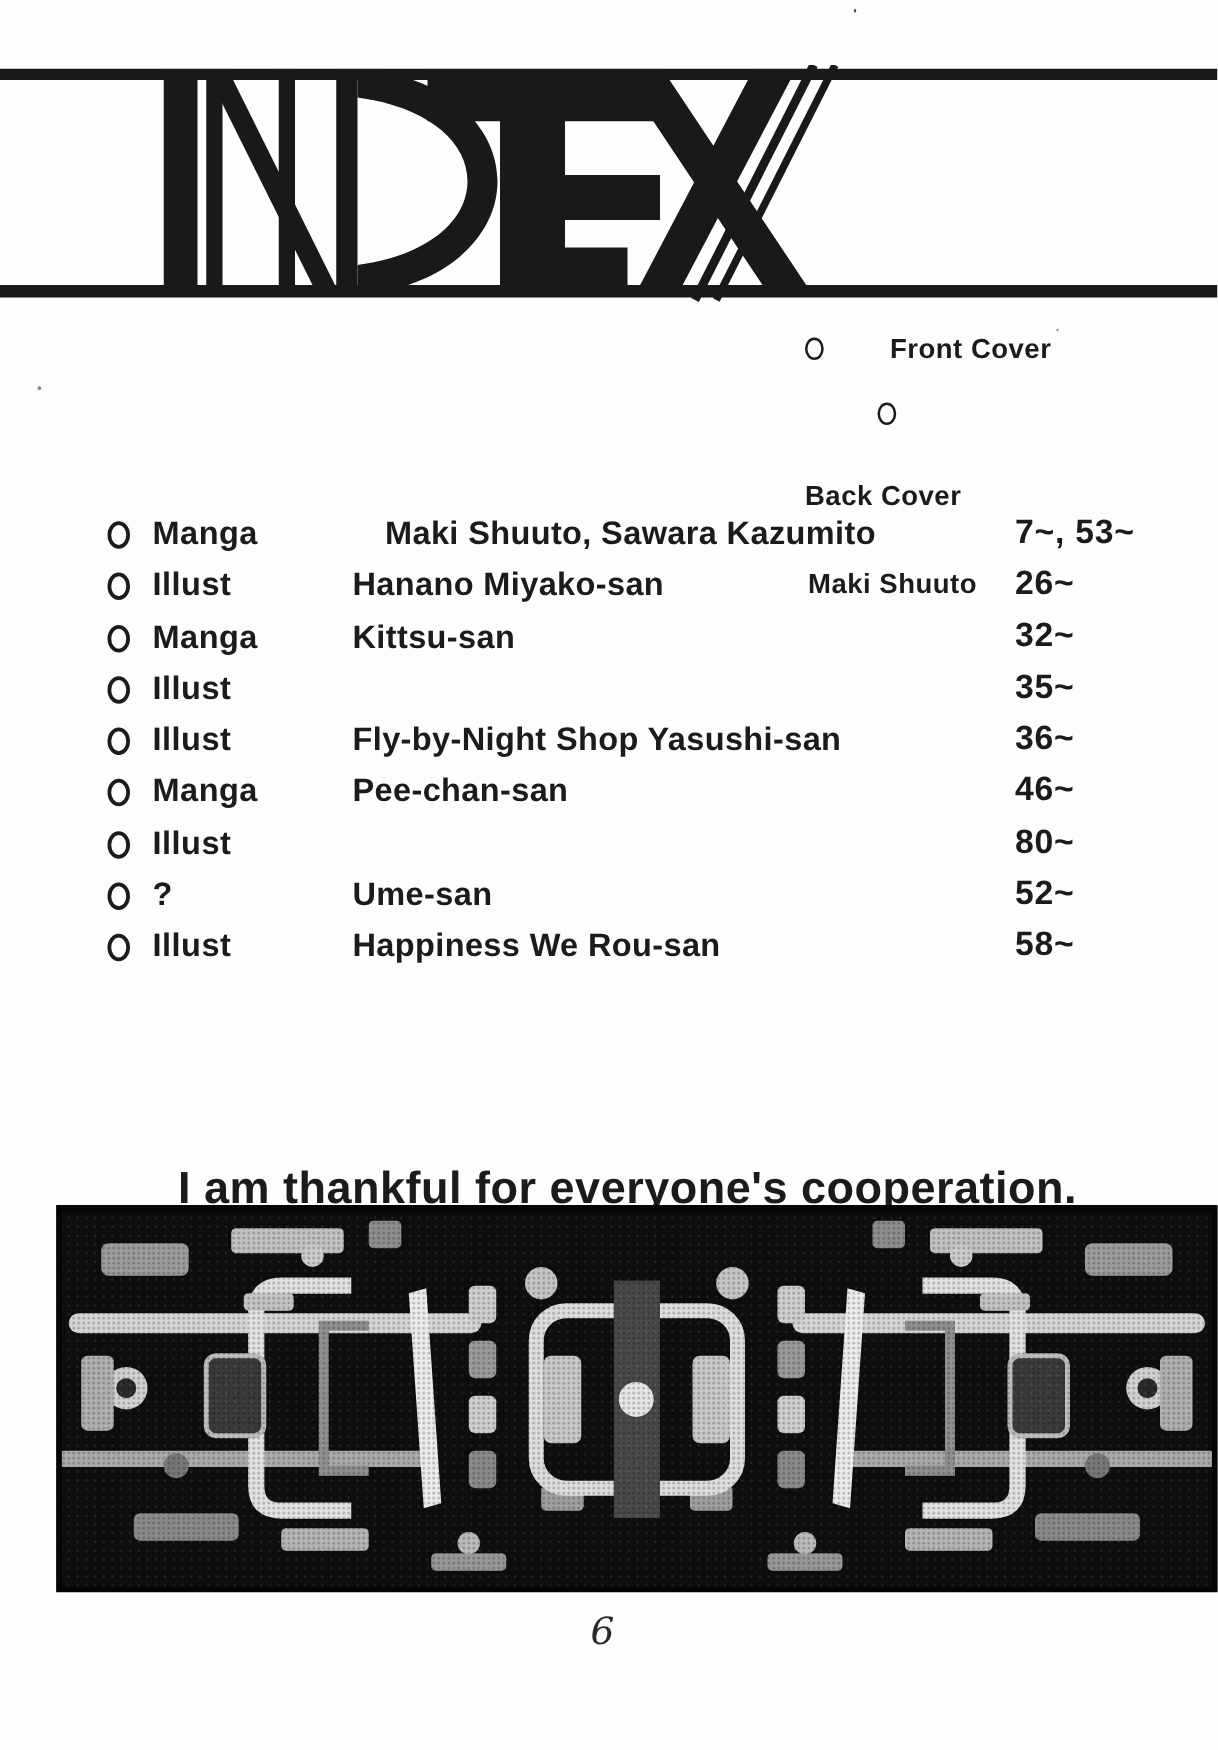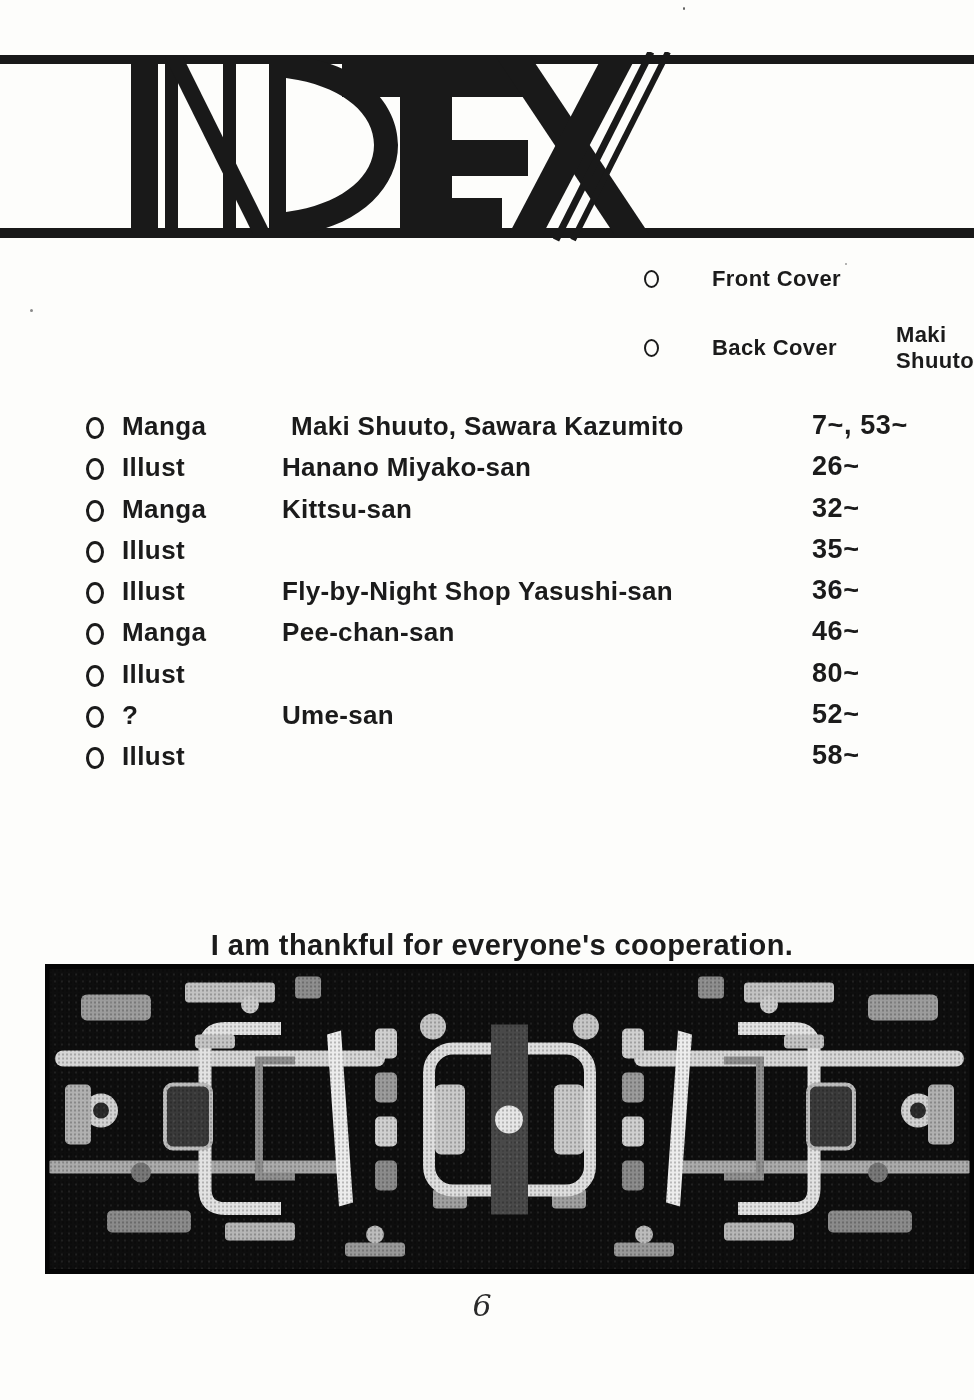--- a/index.html
+++ b/index.html
@@ -7,32 +7,32 @@
        font-family:"Liberation Sans", sans-serif;color:#1b1b1b;}
   .abs{position:absolute;}
   
   #banner{left:0;top:52px;width:974px;height:190px;}
   
   .credit-row{left:644px;display:flex;align-items:center;font-weight:700;font-size:22px;letter-spacing:.4px;gap:44px;}
   .credit-row .obul{width:11px;height:14px;border:2.5px solid #1b1b1b;border-radius:50%;
                     display:inline-block;margin-right:9px;flex:0 0 auto;}
   .credit-row .clabel{width:140px;flex:0 0 auto;}
   #credit-0{top:266px;}
-  #credit-1{top:322px;}
+  #credit-1{top:322px;flex-direction:column;}
   
   #index-list{left:0;top:406px;width:974px;}
   .irow{position:relative;height:41.25px;}
   .irow .obul{position:absolute;left:86px;top:11px;width:12px;height:16px;
               border:3px solid #1b1b1b;border-radius:50%;}
   .irow .cat{position:absolute;left:122px;top:5px;font-size:26px;font-weight:700;letter-spacing:.4px;}
   .irow .nm {position:absolute;left:282px;top:5px;font-size:26px;font-weight:700;letter-spacing:.3px;white-space:nowrap;}
-  .irow.r0 .nm{left:291px;}
+  .irow.r0 .nm{left:308px;}
   .irow .pg {position:absolute;left:812px;top:4px;font-size:27px;font-weight:700;letter-spacing:.6px;white-space:nowrap;}
   
-  #thanks{left:30px;top:929px;width:944px;text-align:center;font-size:29px;font-weight:700;letter-spacing:.4px;}
+  #thanks{left:30px;top:929px;width:944px;text-align:center;font-size:36px;font-weight:700;letter-spacing:.4px;}
   
   #strip{left:45px;top:964px;width:929px;height:310px;display:block;}
   
   #folio{left:452px;top:1288px;width:60px;text-align:center;
          font-family:"DejaVu Serif", serif;font-style:italic;font-size:30px;color:#2a2a2a;}
   
   .speck{background:#5a5a5a;border-radius:50%;}
   #speck-a{left:683px;top:7px;width:2px;height:3px;}
   #speck-b{left:30px;top:309px;width:3px;height:3px;background:#8a8a8a;}
   #speck-c{left:845px;top:263px;width:2px;height:2px;background:#9a9a9a;}
@@ -123,20 +123,21 @@
   </div>
   <div class="irow">
     <span class="obul"></span>
     <span class="cat">?</span>
     <span class="nm">Ume-san</span>
     <span class="pg">52~</span>
   </div>
   <div class="irow">
     <span class="obul"></span>
     <span class="cat">Illust</span>
+    <span class="nm">Happiness We Rou-san</span>
     <span class="pg">58~</span>
   </div>
 </div>
 
 <div id="thanks" class="abs">I am thankful for everyone's cooperation.</div>
 
 <svg id="strip" class="abs" viewBox="0 0 929 309" xmlns="http://www.w3.org/2000/svg">
   <defs>
     <pattern id="htb" width="4" height="4" patternUnits="userSpaceOnUse">
       <circle cx="2" cy="2" r="1" fill="#000"></circle>

